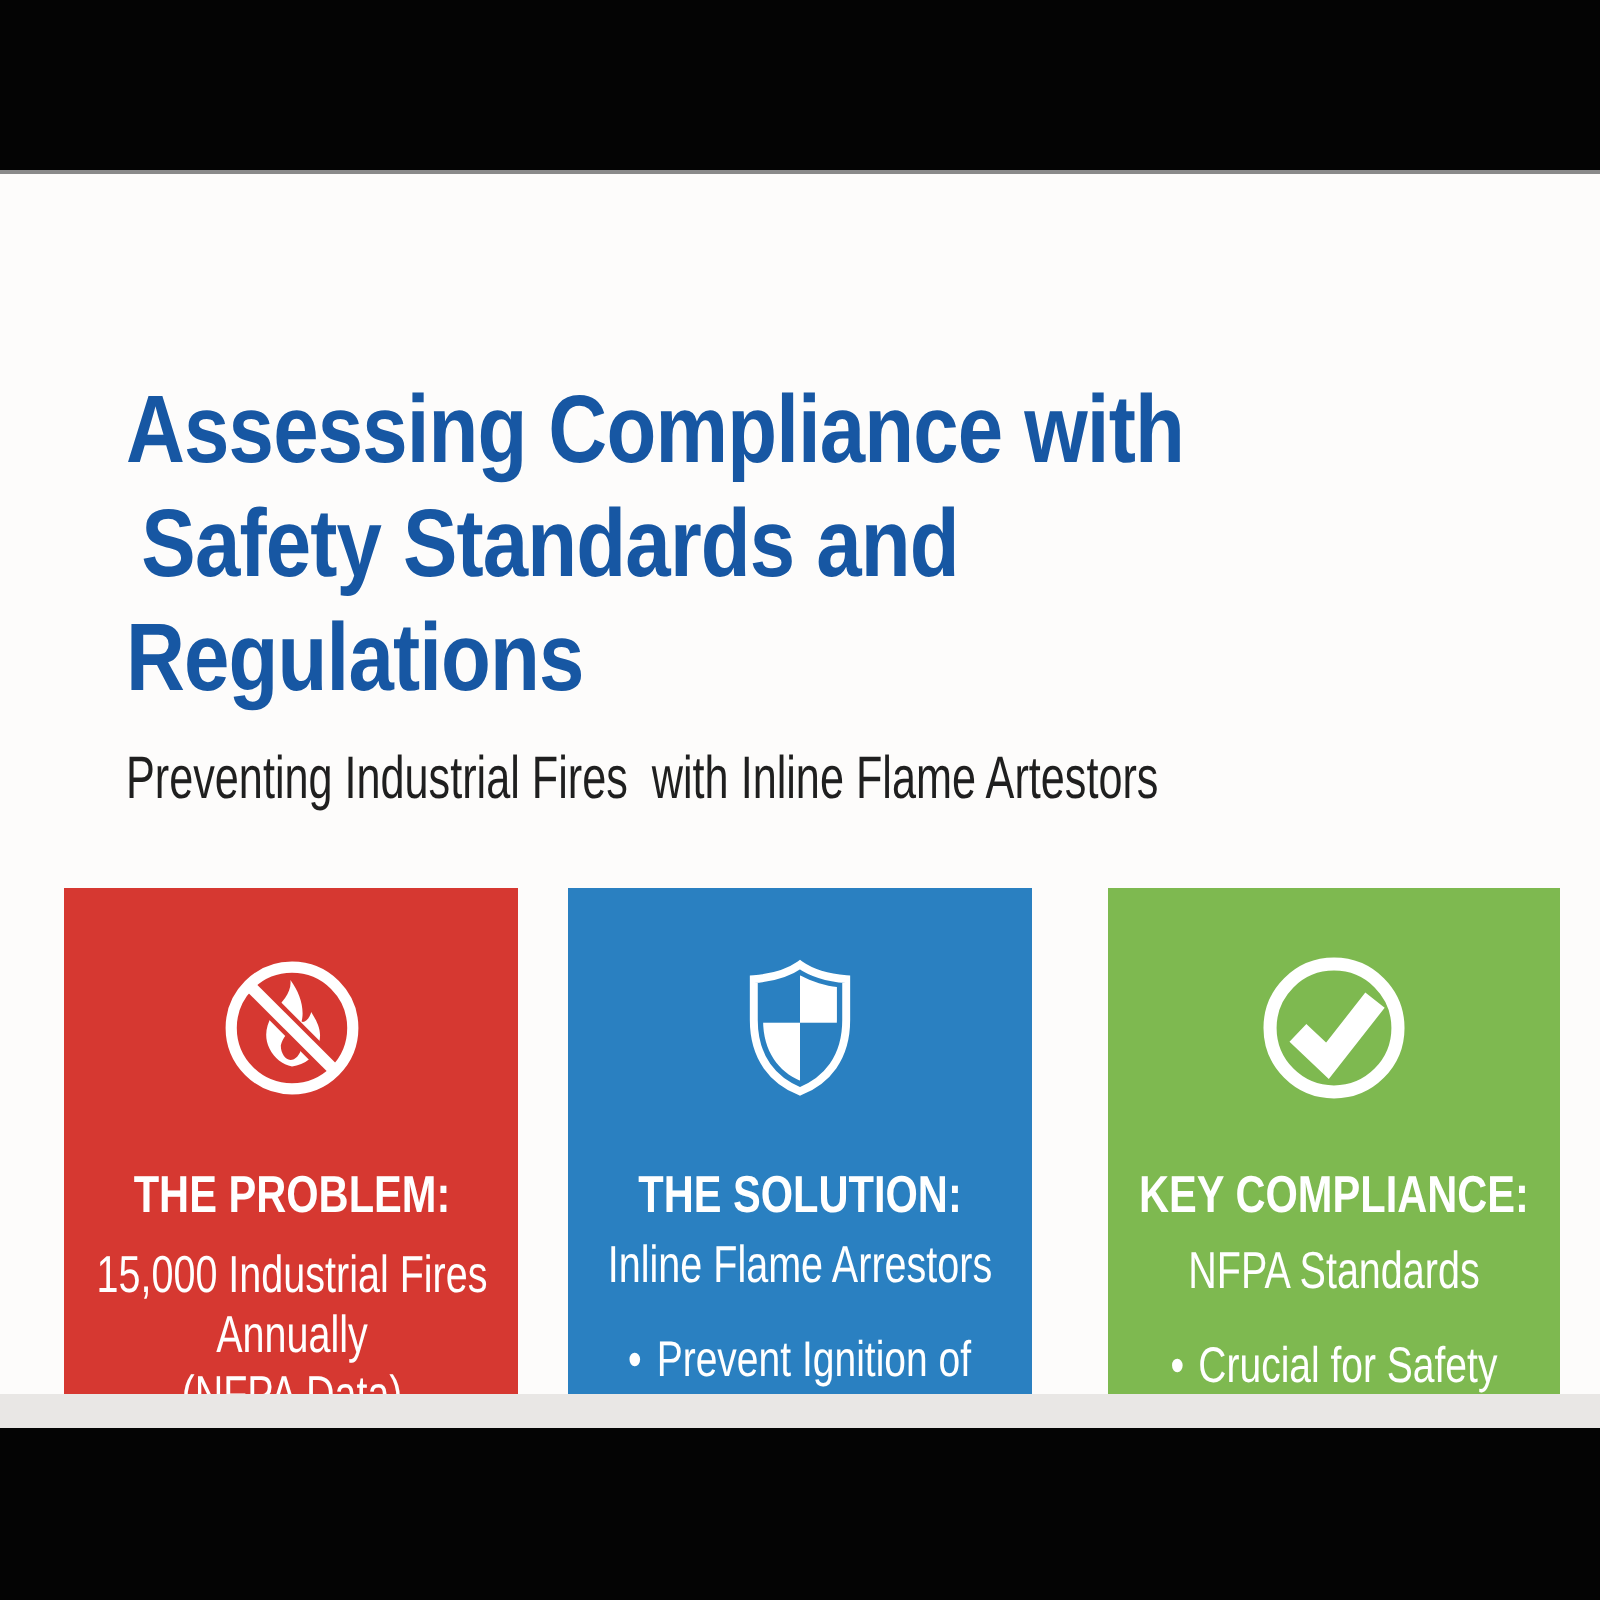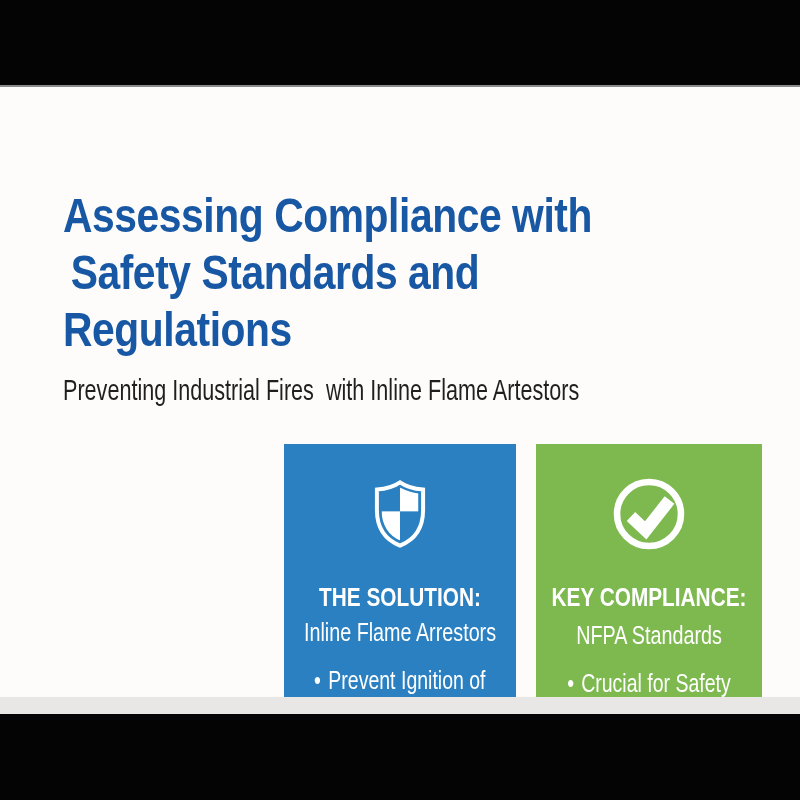--- a/index.html
+++ b/index.html
@@ -56,20 +56,36 @@
     <div class="title">
       <div class="line1">Assessing Compliance with</div>
       <div class="line2">Safety Standards and</div>
       <div class="line3">Regulations</div>
     </div>
 
     <div class="subtitle">Preventing Industrial Fires  with Inline Flame Artestors</div>
 
     <div class="cards">
 
+      <div class="card card-problem" style="background: rgb(214, 56, 49);">
+        <div class="icon-wrap">
+          <svg width="80" height="80" viewBox="0 0 100 100" aria-hidden="true">
+            <path fill="#ffffff" d="M49 20 C50 28 44 33 39 40 C34 47 32 55 36 63 C39 69 44 73 50 74
+                     C58 73 65 68 67 59 C69 51 65 45 62 40 C61 44 58 47 56 46 C58 38 55 28 49 20 Z"></path>
+            <path fill="#d63831" d="M50 48 C53 54 57 56 56 62 C55 67 52 70 49 70 C46 70 43 66 43 61 C44 56 48 53 50 48 Z"></path>
+            <line x1="24" y1="24" x2="76" y2="76" stroke="#d63831" stroke-width="13"></line>
+            <line x1="24" y1="24" x2="76" y2="76" stroke="#ffffff" stroke-width="7.5"></line>
+            <circle cx="50" cy="50" r="38" fill="none" stroke="#ffffff" stroke-width="7"></circle>
+          </svg>
+        </div>
+        <div class="ctext card-heading">THE PROBLEM:</div>
+        <div class="ctext card-line">15,000 Industrial Fires
+Annually
+(NFPA Data)</div>
+      </div>
 
       <div class="card card-solution" style="background: rgb(42, 128, 193);">
         <div class="icon-wrap">
           <svg width="66" height="80" viewBox="0 0 100 112" aria-hidden="true">
             <defs>
               <clipPath id="shieldClip">
                 <path d="M50 16 C59 21 70 24 78 25 L78 50 C78 74 66 89 50 96 C34 89 22 74 22 50 L22 25 C30 24 41 21 50 16 Z"></path>
               </clipPath>
             </defs>
             <g clip-path="url(#shieldClip)">
@@ -81,21 +97,21 @@
         </div>
         <div class="ctext card-heading">THE SOLUTION:</div>
         <div class="ctext card-line">Inline Flame Arrestors</div>
         <div class="ctext card-bullet">
           <span class="bullet-dot">•</span>
           <span class="bullet-text">Prevent Ignition of
 Flammbale Gases</span>
         </div>
       </div>
 
-      <div class="card card-compliance" style="background: rgb(126, 185, 80);">
+      <div class="card card-compliance" style="background: rgb(126, 185, 80); margin-left: 18px;">
         <div class="icon-wrap">
           <svg width="82" height="82" viewBox="0 0 100 100" aria-hidden="true">
             <circle cx="50" cy="50" r="39" fill="none" stroke="#ffffff" stroke-width="8"></circle>
             <path d="M28 53 L46 70 L75 33" fill="none" stroke="#ffffff" stroke-width="15" stroke-linecap="butt" stroke-linejoin="miter"></path>
           </svg>
         </div>
         <div class="ctext card-heading">KEY COMPLIANCE:</div>
         <div class="ctext card-line">NFPA Standards</div>
         <div class="ctext card-bullet">
           <span class="bullet-dot">•</span>

